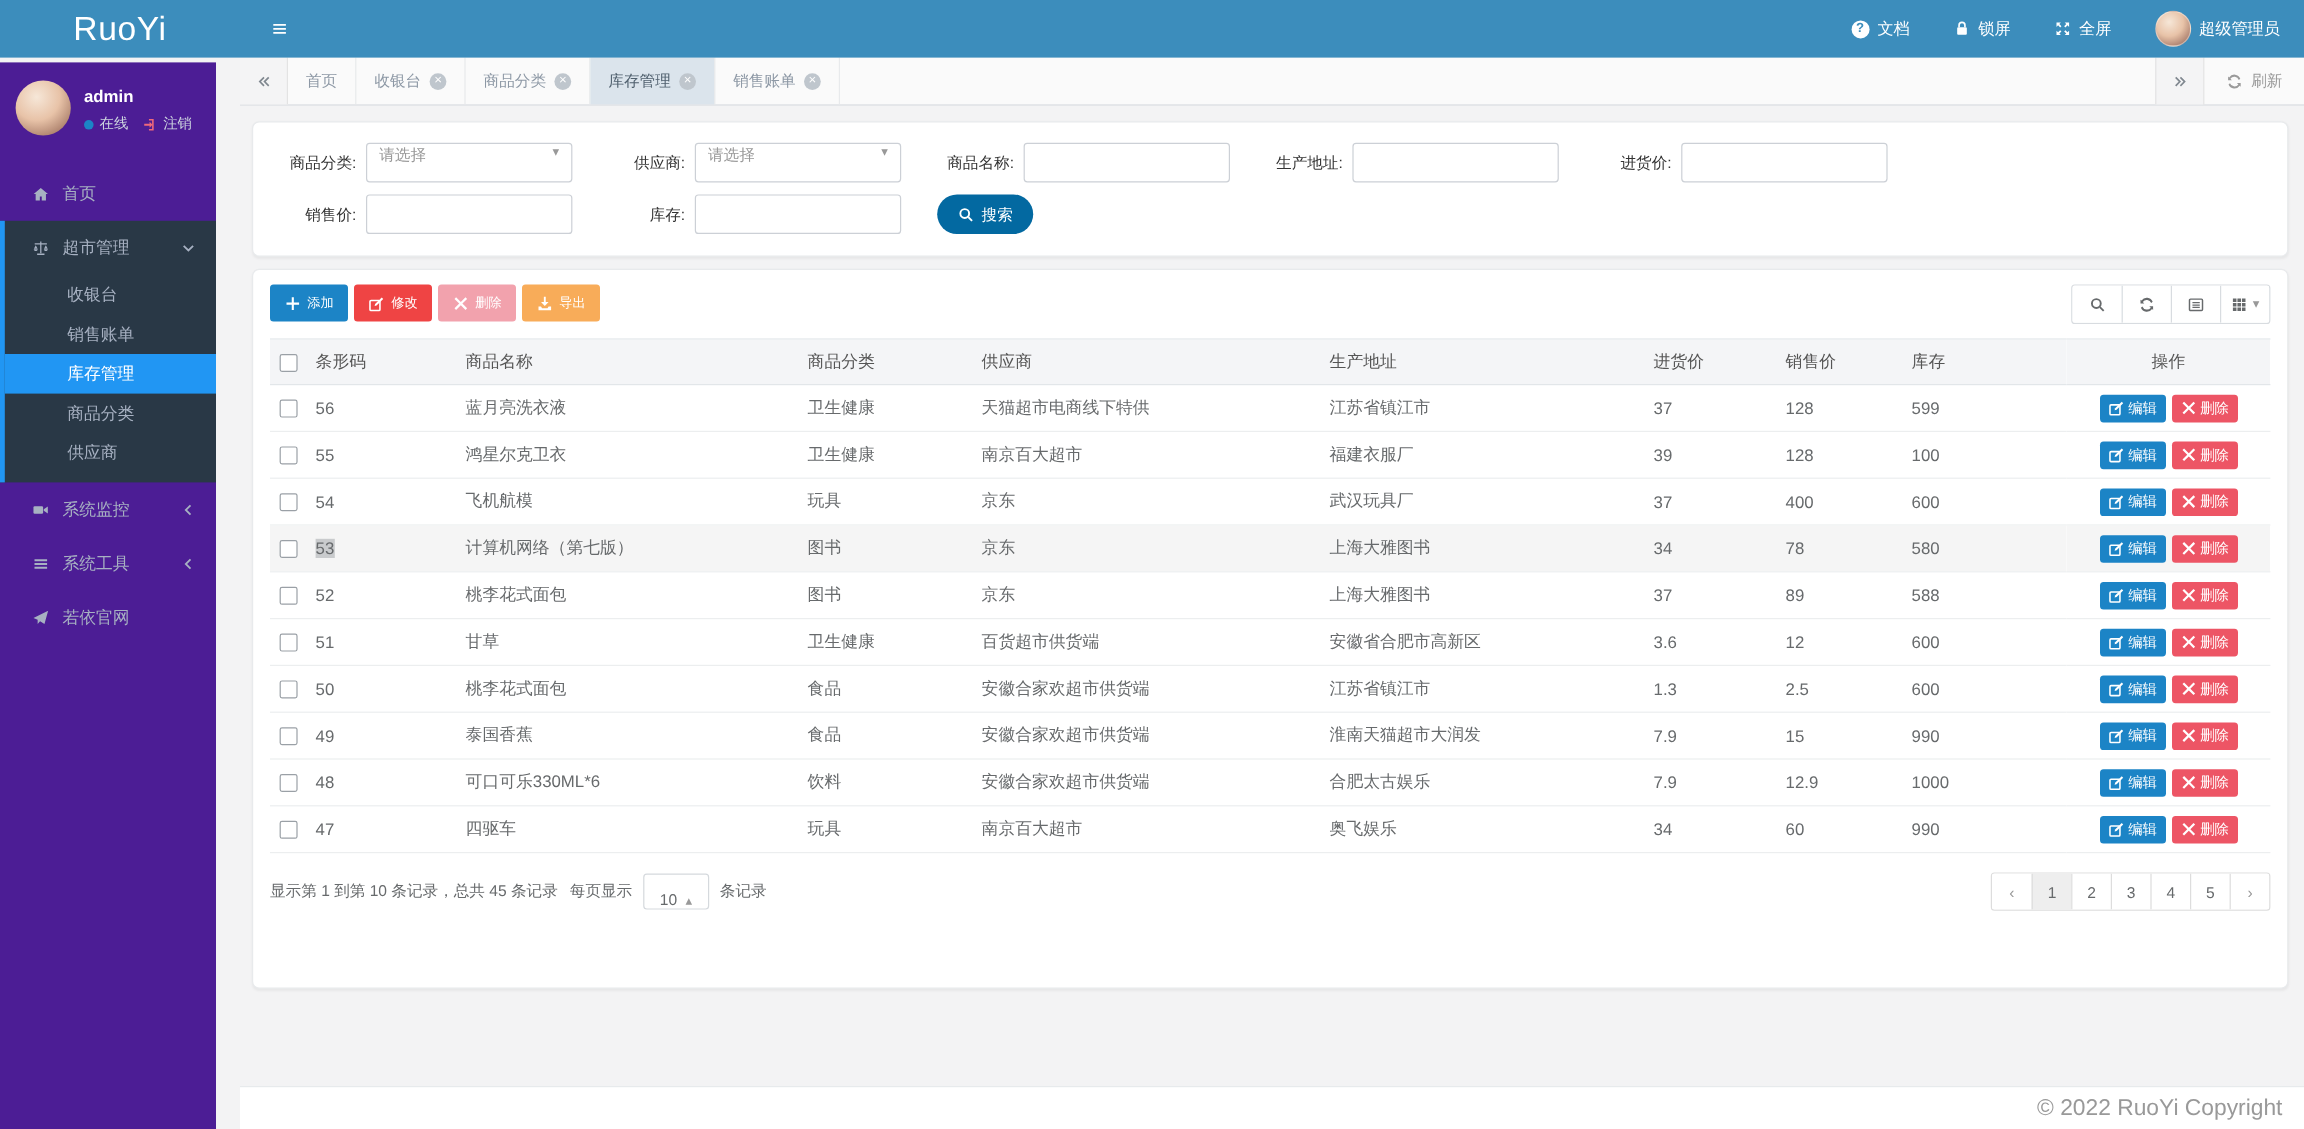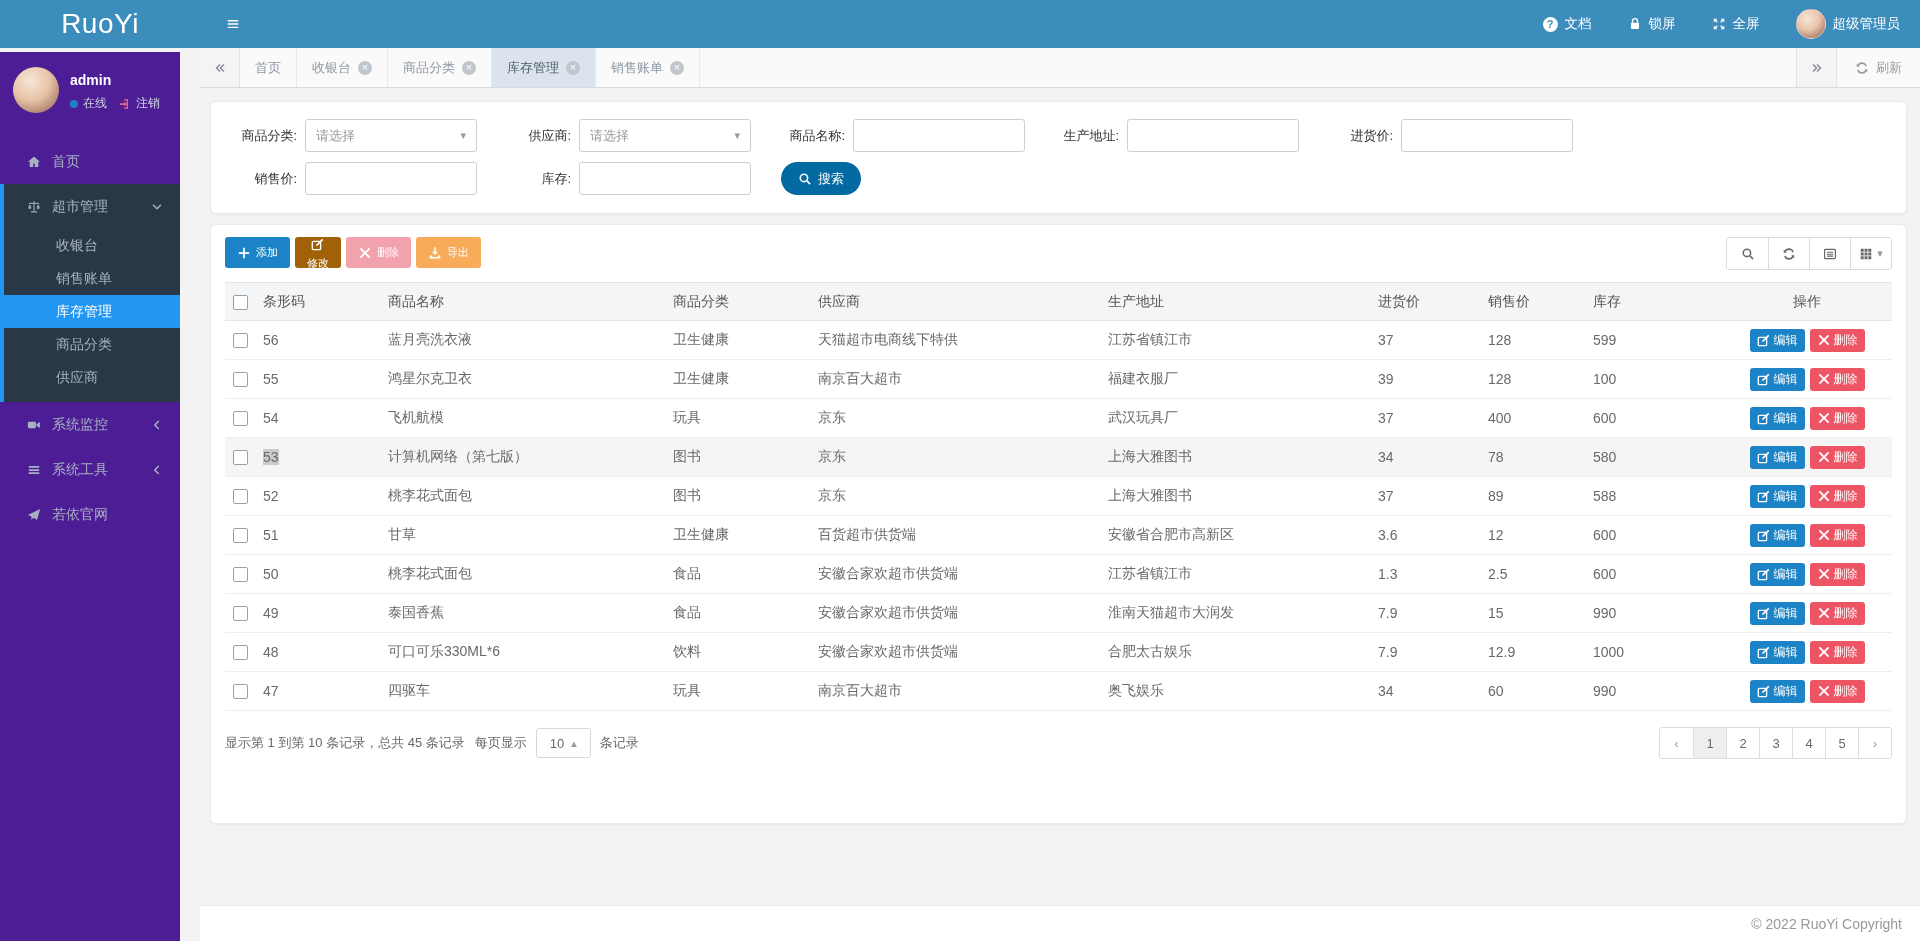--- a/index.html
+++ b/index.html
@@ -48,56 +48,56 @@
   .refresh-area { display:flex; align-items:center; gap:7px; padding:0 18px; color:#9a9a9a; font-size:13px; border-left:1px solid #e3e3e3; cursor:pointer; }
 
   
   .content { position:absolute; top:89px; left:200px; right:0; bottom:36px; background:#f3f3f4; padding:12px 13px 0 10px; overflow:hidden; }
   .panel { background:#fff; border:1px solid #e8eaec; border-radius:6px; box-shadow:0 1px 2px rgba(0,0,0,.05); }
   .search-panel { padding:17px 18px 8px; margin-bottom:10px; }
   .form-row { display:flex; align-items:center; margin-bottom:10px; }
   .fgroup { display:flex; align-items:center; margin-right:26px; }
   .fgroup label { font-size:13px; color:#333; margin-right:8px; min-width:68px; text-align:right; white-space:nowrap; }
   .control { width:172px; height:33px; border:1px solid #ccd0d6; border-radius:3px; background:#fff; font-size:13px; }
-  .select-box { display:flex; align-items:center; justify-content:space-between; padding:0 10px; color:#999; cursor:pointer;gap:12px; }
+  .select-box { display:flex; align-items:flex-start; justify-content:space-between; padding:0 10px; color:#999; cursor:pointer;gap:12px; }
   .caret { color:#999; font-size:11px; }
   input.control { padding:0 10px; color:#333; outline:none; font-family:inherit; }
   .search-btn { height:33px; padding:0 17px; border:none; border-radius:17px; background:#0369a1; color:#fff; font-size:13px; display:flex; align-items:center; gap:6px; cursor:pointer; margin-left:4px; }
 
   .table-panel { padding:12px 14px 0; min-height:600px; }
   .toolbar { display:flex; align-items:flex-start; }
   .tbtn { height:31px; padding:0 12px; border:none; border-radius:3px; color:#fff; font-size:11px; display:flex; align-items:center; gap:5px; margin-right:5px; cursor:pointer; font-family:inherit; }
   .tbtn.add { background:#1c84c6; }
-  .tbtn.mod { background:#a16207;flex-direction:column; }
+  .tbtn.mod { background:#ef4444; }
   .tbtn.del { background:#f2a2ad; }
   .tbtn.exp { background:#f8ac59; }
   .tool-icons { margin-left:auto; display:flex; border:1px solid #d8dce0; border-radius:3px; overflow:hidden; }
   .ibtn { min-width:41px; height:31px; background:#fff; border:none; border-left:1px solid #d8dce0; display:flex; align-items:center; justify-content:center; gap:4px; color:#676a6c; cursor:pointer; }
   .ibtn:first-child { border-left:none; }
 
   table { width:100%; border-collapse:collapse; table-layout:fixed; margin-top:12px; font-size:14px; color:#676a6c; }
   thead th { background:#f4f5f7; border-top:1px solid #e2e6e9; border-bottom:1px solid #e2e6e9; height:38px; font-weight:normal; color:#555; text-align:left; padding:0 8px; overflow:hidden; white-space:nowrap; }
   tbody td { height:39px; border-bottom:1px solid #eceeef; padding:0 8px; overflow:hidden; white-space:nowrap; }
   tr.row-highlight td { background:#f5f5f5; }
   .sel { background:#c9cbcd; }
   th.op-col, td.op-col { text-align:center; }
   .checkbox { width:15px; height:15px; border:1px solid #9aa0a6; border-radius:2px; background:#fff; display:inline-block; vertical-align:middle; cursor:pointer; }
   .btn-xs { display:inline-flex; align-items:center; gap:3px; height:23px; padding:0 7px; border:none; border-radius:3px; color:#fff; font-size:12px; cursor:pointer; font-family:inherit; }
   .btn-edit { background:#1c84c6; margin-right:5px; }
   .btn-del { background:#ed5565; }
 
   .pagi { display:flex; align-items:center; margin-top:16px; font-size:13px; color:#676a6c; }
-  .page-size-box { display:inline-flex; align-items:center; justify-content:center; gap:7px; width:55px; height:30px; border:1px solid #d5d9dd; border-radius:3px; margin:0 9px; cursor:pointer; background:#fff; }
+  .page-size-box { display:inline-flex; align-items:flex-end; justify-content:center; gap:7px; width:55px; height:30px; border:1px solid #d5d9dd; border-radius:3px; margin:0 9px; cursor:pointer; background:#fff; }
   .pager { margin-left:auto; display:flex; border:1px solid #ddd; border-radius:3px; overflow:hidden; background:#fff; }
   .pbtn { min-width:33px; height:30px; display:flex; align-items:center; justify-content:center; background:#fff; border:none; border-left:1px solid #ddd; color:#676a6c; font-size:13px; cursor:pointer; font-family:inherit; }
   .pbtn:first-child { border-left:none; }
   .pbtn.active { background:#eee; }
   .pbtn.nav { color:#999; }
 
-  .footer { position:absolute; bottom:0; left:200px; right:0; height:36px; background:#fff; border-top:1px solid #e7eaec; display:flex; align-items:center; justify-content:flex-end; padding-right:18px; font-size:14px; color:#999; }
+  .footer { position:absolute; bottom:0; left:200px; right:0; height:36px; background:#fff; border-top:1px solid #e7eaec; display:flex; align-items:center; justify-content:flex-end; padding-right:18px; font-size:19px; color:#999; }
 
   svg { display:block; }
 </style>
 </head>
 <body>
 
 <div class="app">
 
   <header class="navbar">
     <div class="logo">RuoYi</div>

